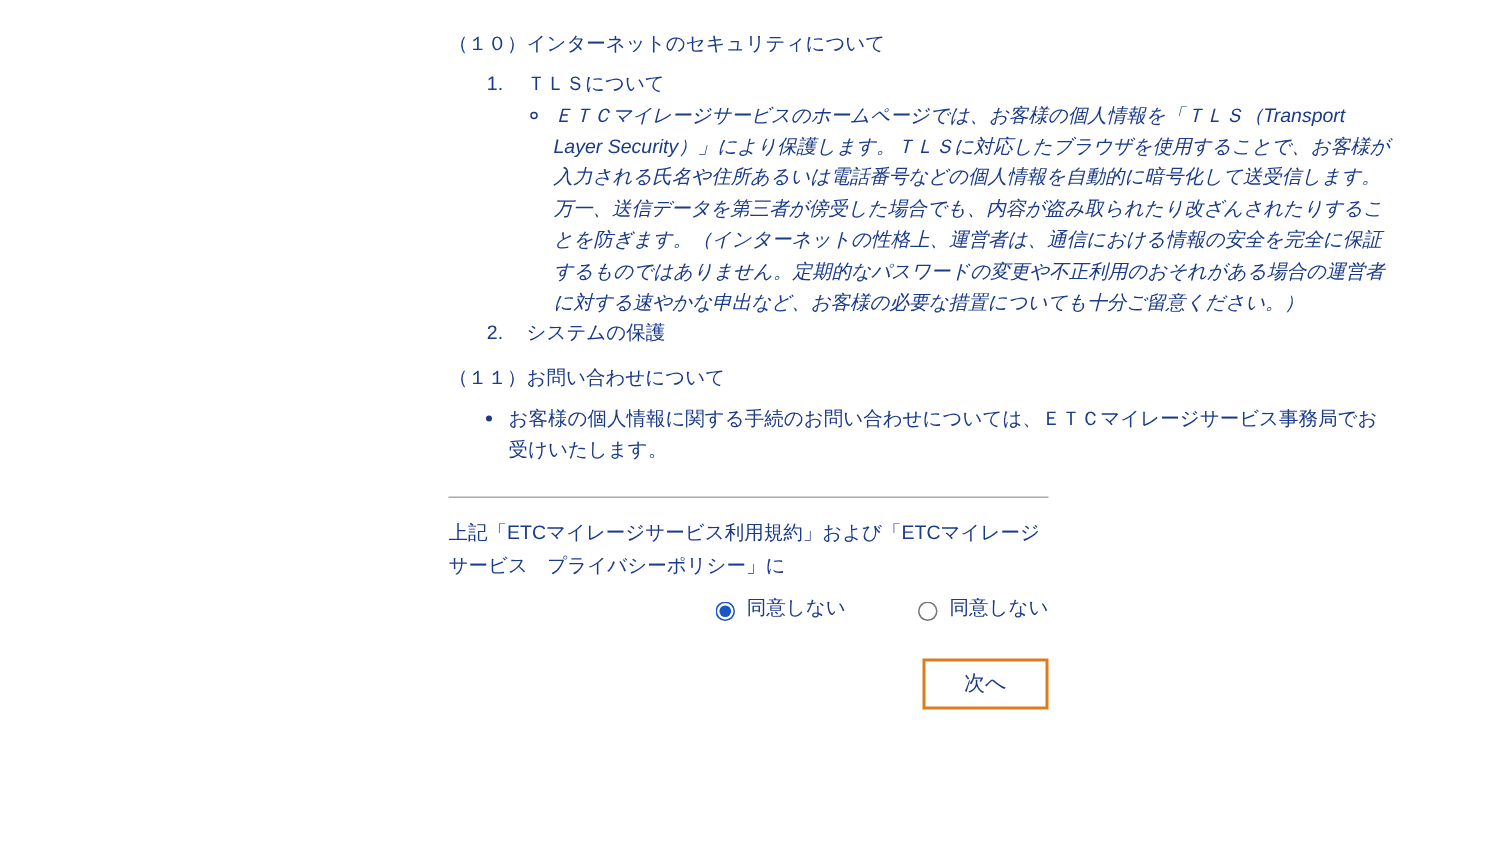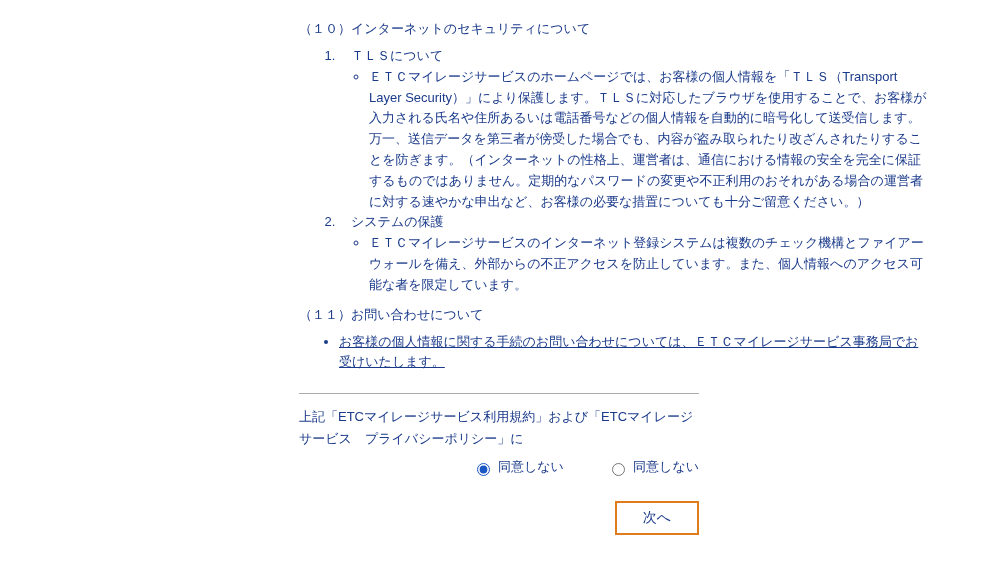--- a/index.html
+++ b/index.html
@@ -32,31 +32,31 @@
     margin-left: 12px;
   }
   .ul-inner {
     list-style-type: circle;
     margin: 0;
     padding-left: 30px;
     color: #1a3a8a;
   }
   .ul-inner li {
     color: #1a3a8a;
+    font-style: italic;
   }
   .ul-inner .body-text {
     color: #1a3a8a;
   }
   .ul-contact {
     list-style-type: disc;
     margin: 0 0 0 250px;
     padding-left: 20px;
     color: #1a3a8a;
     line-height: 1.6;
-    text-decoration: underline;
   }
   hr.sep {
     margin: 20px 230px 10px 230px;
     border: none;
     border-top: 1px solid #aaa;
   }
   .consent-line {
     text-align: left;
     color: #1a3a8a;
     margin: 12px 230px 8px 230px;
@@ -105,25 +105,20 @@
     <li>
       <span class="li-label">ＴＬＳについて</span>
       <ul class="ul-inner">
         <li>
           <span class="body-text">ＥＴＣマイレージサービスのホームページでは、お客様の個人情報を「ＴＬＳ（Transport Layer Security）」により保護します。ＴＬＳに対応したブラウザを使用することで、お客様が入力される氏名や住所あるいは電話番号などの個人情報を自動的に暗号化して送受信します。万一、送信データを第三者が傍受した場合でも、内容が盗み取られたり改ざんされたりすることを防ぎます。（インターネットの性格上、運営者は、通信における情報の安全を完全に保証するものではありません。定期的なパスワードの変更や不正利用のおそれがある場合の運営者に対する速やかな申出など、お客様の必要な措置についても十分ご留意ください。）</span>
         </li>
       </ul>
     </li>
     <li>
       <span class="li-label">システムの保護</span>
-      <ul class="ul-inner">
-        <li>
-          <span class="body-text">ＥＴＣマイレージサービスのインターネット登録システムは複数のチェック機構とファイアーウォールを備え、外部からの不正アクセスを防止しています。また、個人情報へのアクセス可能な者を限定しています。</span>
-        </li>
-      </ul>
     </li>
   </ol>
 
   <div class="section-title">（１１）お問い合わせについて</div>
 
   <ul class="ul-contact">
     <li>
       <span>お客様の個人情報に関する手続のお問い合わせについては、ＥＴＣマイレージサービス事務局でお受けいたします。</span>
     </li>
   </ul>

